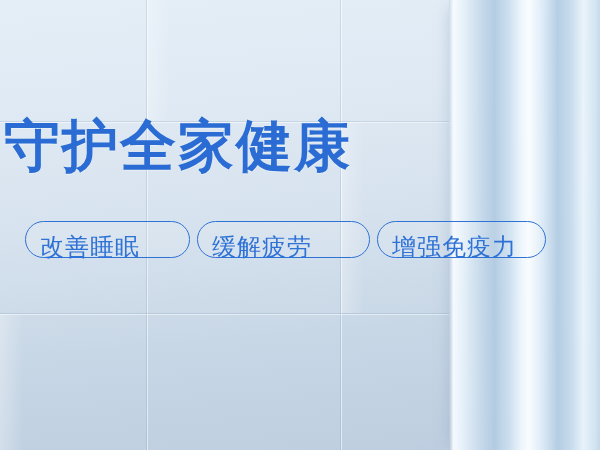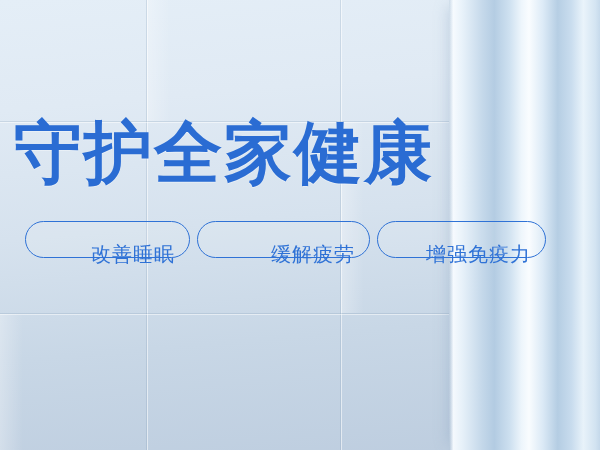--- a/index.html
+++ b/index.html
@@ -77,50 +77,50 @@
   }
 
   
   .content {
     position: absolute;
     inset: 0;
   }
 
   .headline {
     position: absolute;
-    left: 14px;
+    left: 4px;
     top: 118px;
-    font-size: 68px;
+    font-size: 56px;
     line-height: 1;
     font-weight: 700;
     letter-spacing: 2px;
     color: #2a6cd3;
     white-space: nowrap;
     text-shadow: 0 1px 0 rgba(255,255,255,0.35);
   }
 
   .tag-row {
     position: absolute;
     left: 25px;
     top: 221px;
     display: flex;
     gap: 7px;
     align-items: center;
   }
   .tag {
     box-sizing: border-box;
     height: 37px;
     min-width: 165px;
-    padding: 16px 14px;
+    padding: 8px 14px;
     border: 1.6px solid #2f72d6;
     border-radius: 19px;
     color: #2f72d6;
-    font-size: 20px;
+    font-size: 24px;
     line-height: 33px;
-    text-align: right;
+    text-align: left;
     letter-spacing: 1px;
     background: rgba(255,255,255,0.10);
     white-space: nowrap;
   }
   .tag-2 { min-width: 169px; }
   .tag-3 { min-width: 173px; }
 </style>
 </head>
 <body>
 

